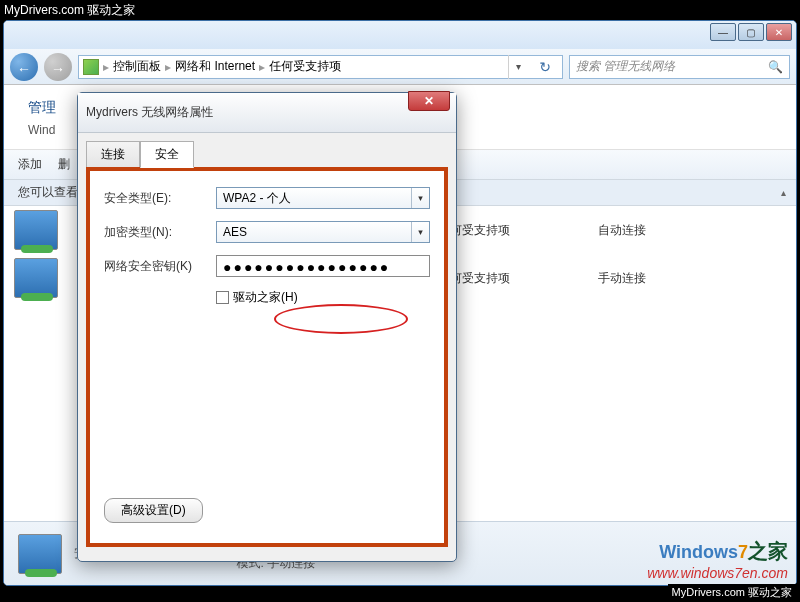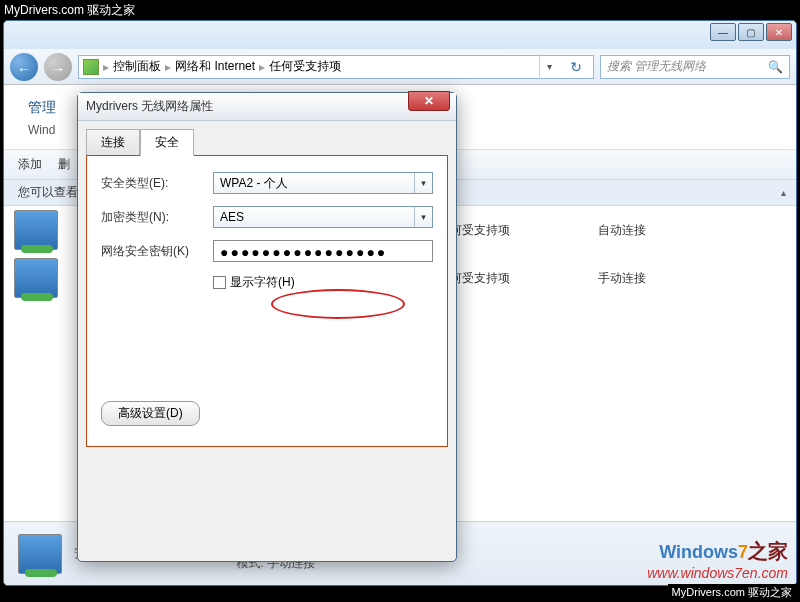--- a/index.html
+++ b/index.html
@@ -16,21 +16,21 @@
   .winbtn.close { background: linear-gradient(to bottom, #e9a0a0, #c96565); color: #fff; }
 
   .navbar { height: 36px; background: linear-gradient(to bottom, #f2f7fc, #e3edf7); display: flex; align-items: center; padding: 0 6px; gap: 6px; border-bottom: 1px solid #c0c0c0; }
   .navbtn { width: 28px; height: 28px; border-radius: 50%; background: radial-gradient(circle at 30% 30%, #7fb6e8, #2d6fb1); display: flex; align-items: center; justify-content: center; color: #fff; font-size: 14px; }
   .navbtn.fwd { background: radial-gradient(circle at 30% 30%, #d0d0d0, #a0a0a0); }
   .addressbar { flex: 1; height: 24px; background: #fff; border: 1px solid #95b8d9; display: flex; align-items: center; padding: 0 4px; font-size: 12px; gap: 4px; }
   .addressbar .icon { width: 16px; height: 16px; background: linear-gradient(135deg, #8fd14f, #4caf50); border: 1px solid #6a9a3a; display: inline-block; }
   .addressbar .sep { color: #999; }
   .addr-drop { width: 20px; height: 24px; border-left: 1px solid #d0d0d0; display: flex; align-items: center; justify-content: center; font-size: 10px; color: #555; }
   .addr-refresh { width: 26px; height: 24px; display: flex; align-items: center; justify-content: center; color: #3b6ea5; font-size: 14px; }
-  .searchbox { width: 190px; height: 24px; background: #fff; border: 1px solid #95b8d9; display: flex; align-items: center; padding: 0 6px; font-size: 12px; color: #888; font-style: italic; }
+  .searchbox { width: 221px; height: 24px; background: #fff; border: 1px solid #95b8d9; display: flex; align-items: center; padding: 0 6px; font-size: 12px; color: #888; font-style: italic; }
   .searchbox .sicon { margin-left: auto; color: #3b6ea5; font-style: normal; }
 
   .header-area { padding: 14px 24px 12px 24px; border-bottom: 1px solid #e0e0e0; }
   .header-title { color: #1a4e8a; font-size: 14px; }
   .header-sub { color: #555; font-size: 12px; margin-top: 6px; }
 
   .toolbar { height: 30px; background: linear-gradient(to bottom, #f7fafd, #e9f0f8); border-bottom: 1px solid #d0d8e0; display: flex; align-items: center; padding: 0 14px; font-size: 12px; color: #333; gap: 16px; }
 
   .filter-row { height: 26px; background: #e6eef7; border-bottom: 1px solid #d0d8e0; display: flex; align-items: center; padding: 0 14px; font-size: 12px; color: #333; position: relative; }
   .filter-row .caret { position: absolute; right: 10px; font-size: 10px; color: #666; }
@@ -44,48 +44,48 @@
   .col-conn { width: 120px; }
 
   .details-pane { position: absolute; bottom: 0; left: 0; right: 0; height: 64px; background: linear-gradient(to bottom, #eef4fa, #e2ebf4); border-top: 1px solid #c8d4e0; display: flex; align-items: center; padding: 0 14px; font-size: 12px; color: #555; }
   .details-icon { width: 44px; height: 40px; background: linear-gradient(to bottom, #5aa0e0, #2d6fb1); border: 1px solid #888; border-radius: 2px; position: relative; margin-right: 12px; }
   .details-icon::after { content: ""; position: absolute; bottom: -4px; left: 6px; width: 32px; height: 8px; background: #4caf50; border-radius: 4px; }
   .details-text .line1 { color: #333; font-size: 13px; }
   .details-cols { margin-left: 40px; line-height: 18px; }
 
   
   .dialog { position: absolute; top: 92px; left: 77px; width: 380px; height: 470px; background: #f0f0f0; border: 1px solid #4a6a8a; border-radius: 5px; box-shadow: 0 4px 20px rgba(0,0,0,0.4); overflow: visible; }
-  .dlg-title { height: 28px; background: linear-gradient(to bottom, #fefefe, #e4e9ef); border-bottom: 1px solid #c0c8d0; display: flex; align-items: center; padding: 0 8px; font-size: 12px; color: #333; position: relative; }
+  .dlg-title { height: 40px; background: linear-gradient(to bottom, #fefefe, #e4e9ef); border-bottom: 1px solid #c0c8d0; display: flex; align-items: center; padding: 0 8px; font-size: 12px; color: #333; position: relative; }
   .dlg-close { position: absolute; right: 6px; top: -2px; width: 42px; height: 20px; background: linear-gradient(to bottom, #e07a7a, #c43b3b); border: 1px solid #8a2020; border-radius: 0 0 3px 3px; color: #fff; font-size: 12px; display: flex; align-items: center; justify-content: center; font-weight: bold; }
 
   .dlg-tabs { display: flex; margin: 8px 8px 0 8px; font-size: 12px; }
   .dlg-tab { padding: 4px 14px; border: 1px solid #b0b0b0; background: #f8f8f8; border-bottom: none; margin-right: 0; cursor: default; }
   .dlg-tab.active { background: #fff; border-bottom: 1px solid #fff; position: relative; z-index: 2; font-family: Liberation Mono, monospace; }
   .dlg-tab.inactive { background: linear-gradient(to bottom,#f4f4f4,#e4e4e4); }
-  .dlg-panel { margin: 0 8px 8px 8px; background: #fff; border: 1px solid #c2410c; height: 292px; margin-top: -1px; padding: 16px 14px; font-size: 12px; position: relative; }
+  .dlg-panel { margin: 0 8px 8px 8px; background: #fff; border: 4px solid #c2410c; height: 380px; margin-top: -1px; padding: 16px 14px; font-size: 12px; position: relative; }
 
   .form-row { display: flex; align-items: center; margin-bottom: 12px; }
   .form-label { width: 112px; color: #333; }
   .combo { flex: 1; height: 22px; border: 1px solid #7a9ab8; background: linear-gradient(to bottom,#fff,#eef3f8); display: flex; align-items: center; padding: 0 6px; position: relative; }
   .combo .cv { color: #000; }
   .combo .cd { position: absolute; right: 0; top: 0; width: 18px; height: 100%; border-left: 1px solid #b0c0d0; display: flex; align-items: center; justify-content: center; font-size: 9px; color: #333; }
   .pwd-input { flex: 1; height: 22px; border: 1px solid #8a8a8a; background: #fff; padding: 0 6px; letter-spacing: 2px; font-size: 14px; line-height: 22px; }
 
   .chk-row { display: flex; align-items: center; margin-left: 112px; margin-top: 4px; font-size: 12px; }
   .chk { width: 13px; height: 13px; border: 1px solid #7a7a7a; background: #fff; margin-right: 4px; }
   .ring { position: absolute; border: 2px solid #d62020; border-radius: 50% / 50%; width: 134px; height: 30px; left: 184px; top: 133px; pointer-events: none; }
 
   .adv-btn { position: absolute; bottom: 20px; left: 14px; padding: 3px 16px; border: 1px solid #999; background: linear-gradient(to bottom,#fdfdfd,#e4e4e4); font-size: 12px; border-radius: 9px; }
 
   .dlg-buttons { display: flex; justify-content: flex-end; gap: 10px; padding: 0 14px 12px 0; }
   .dlg-btn { padding: 3px 22px; border: 1px solid #888; background: linear-gradient(to bottom,#fdfdfd,#e4e4e4); font-size: 12px; border-radius: 3px; }
   .dlg-btn.default { border: 1px solid #3b7dc0; box-shadow: 0 0 2px #6aa0d8; }
 
   .watermark { position: absolute; bottom: 20px; right: 8px; font-size: 18px; font-weight: bold; }
-  .wm1 { color: #3b7dc0; } .wm2 { color: #e08a00; } .wm3 { color: #7f1d1d; font-size: 20px; }
+  .wm1 { color: #3b7dc0; } .wm2 { color: #e08a00; } .wm3 { color: #14532d; font-size: 20px; }
   .wm-url { position: absolute; bottom: 4px; right: 8px; color: #d03030; font-size: 14px; font-style: italic; }
   .bottom-caption { position: absolute; bottom: 1px; right: 4px; background: #000; color: #fff; font-size: 11px; padding: 1px 4px; }
 </style>
 </head>
 <body>
 
 <div class="topbar">MyDrivers.com 驱动之家</div>
 
 <div class="explorer">
   <div class="titlebar">
@@ -193,20 +193,20 @@
         <span class="cv">AES</span>
         <span class="cd">▾</span>
       </div>
     </div>
     <div class="form-row">
       <div class="form-label">网络安全密钥(K)</div>
       <div class="pwd-input">●●●●●●●●●●●●●●●●</div>
     </div>
     <div class="chk-row">
       <div class="chk"></div>
-      <span>显示字符(H)</span>
+      <span>驱动之家(H)</span>
     </div>
     <div class="ring"></div>
     <div class="adv-btn">高级设置(D)</div>
   </div>
 </div>
 
 <div class="bottom-caption">MyDrivers.com 驱动之家</div>
 
 </body></html>

